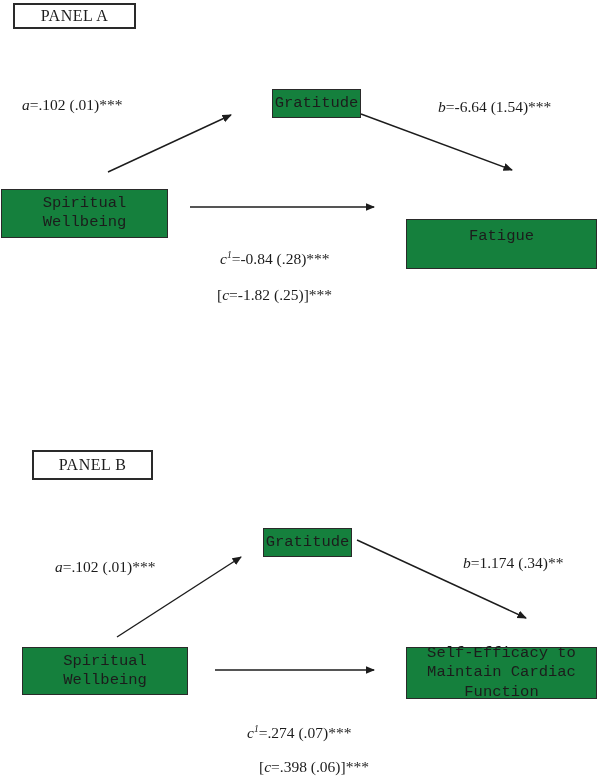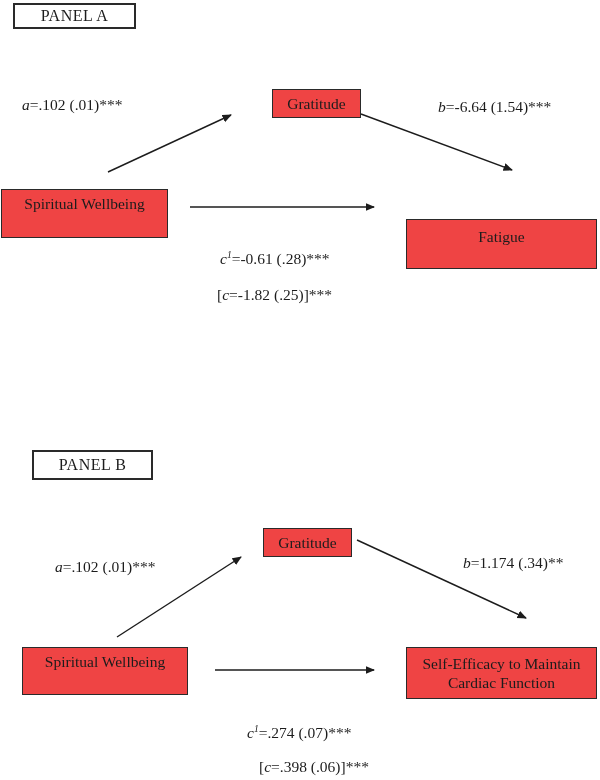--- a/index.html
+++ b/index.html
@@ -9,27 +9,28 @@
     background:#ffffff;
     font-family:"Liberation Serif", serif;
     color:#1c1c1c;
     overflow:hidden;
   }
   .arrow-layer{position:absolute;left:0;top:0;width:600px;height:780px;}
   .node{
     position:absolute;
     box-sizing:border-box;
     border:1.5px solid #2a2a2a;
-    background:#ef4444;
+    background:#15803d;
     display:flex;
     justify-content:center;
     align-items:flex-start;
     text-align:center;
     font-size:15.5px;
     line-height:1.25;
+    font-family:Liberation Mono, monospace;
   }
   .panel-title{
     position:absolute;
     box-sizing:border-box;
     border:2px solid #2a2a2a;
     background:#fff;
     display:flex;
     justify-content:center;
     align-items:center;
     font-size:16px;
@@ -86,21 +87,21 @@
 
   <div class="node pt-sw" style="left:1px;top:189px;width:167px;height:49px;">
     <span>Spiritual Wellbeing</span>
   </div>
 
   <div class="node pt-fat" style="left:406px;top:188px;width:191px;height:50px;">
     <span>Fatigue</span>
   </div>
 
   <div class="path-label" style="left:220px;top:250px;">
-    <span class="v">c</span><sup>1</sup><span>=-0.61 (.28)***</span>
+    <span class="v">c</span><sup>1</sup><span>=-0.84 (.28)***</span>
   </div>
 
   <div class="path-label" style="left:217px;top:286px;">
     <span>[</span><span class="v">c</span><span>=-1.82 (.25)]***</span>
   </div>
 
   <div class="panel-title" style="left:32px;top:450px;width:121px;height:30px;">
     <span>PANEL B</span>
   </div>
 

